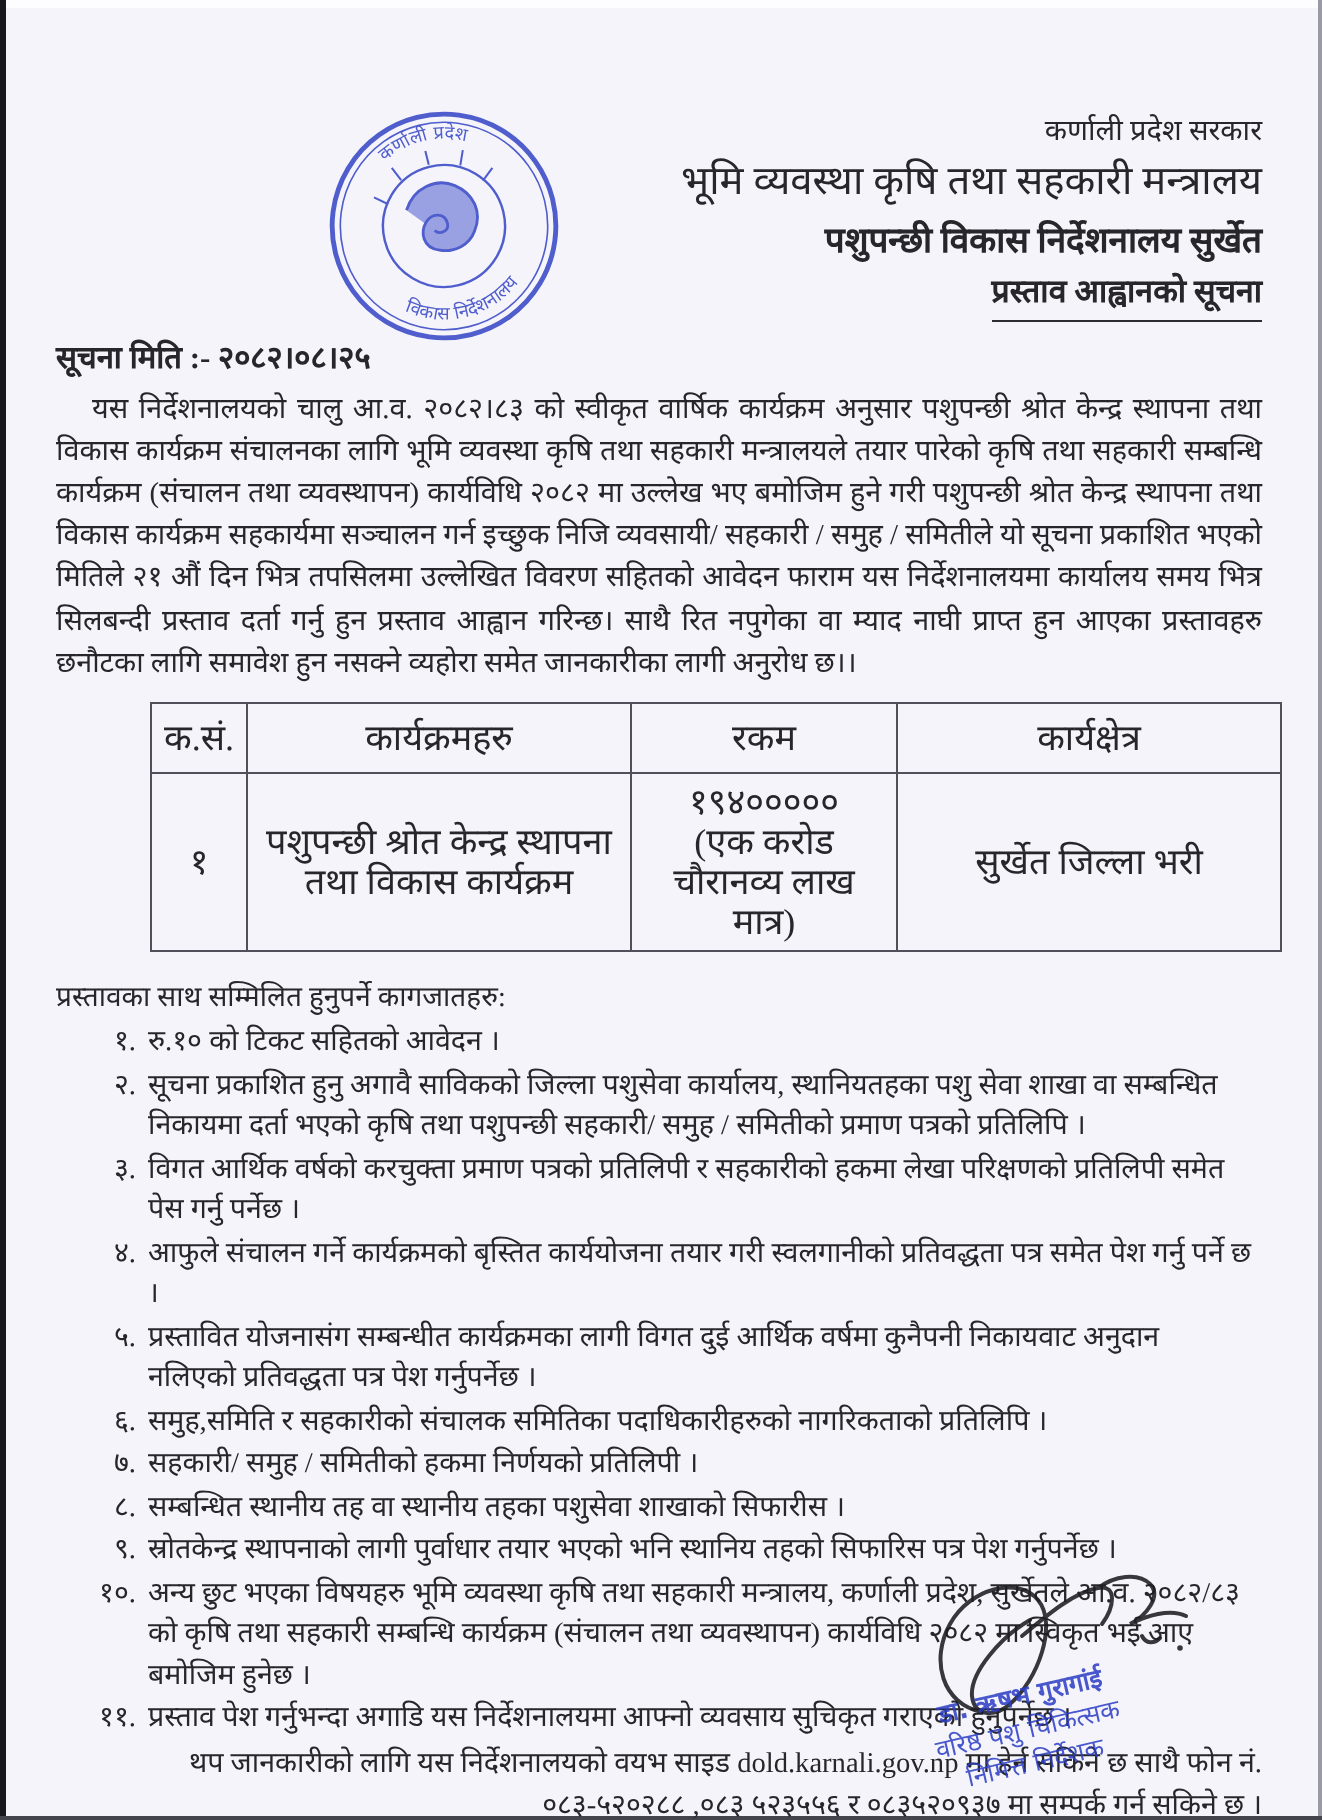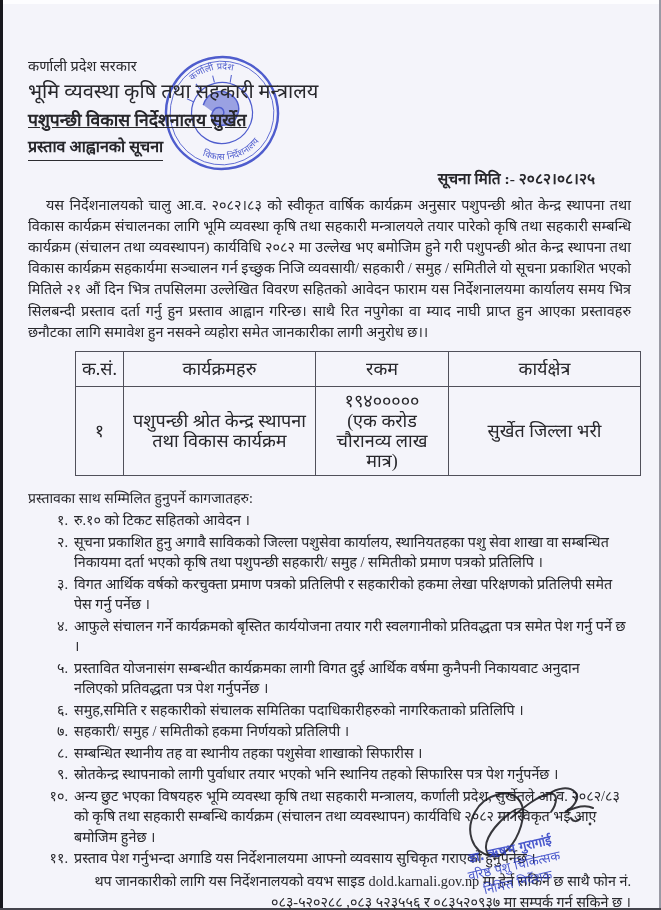--- a/index.html
+++ b/index.html
@@ -14,29 +14,29 @@
   }
   
   .edge-left{position:absolute;left:0;top:0;width:3px;height:100%;background:#17171d;}
   .edge-right{position:absolute;right:0;top:0;width:2px;height:100%;background:#9a9aa4;}
   .edge-bottom{position:absolute;left:0;bottom:0;width:100%;height:2px;background:#44444c;}
   .edge-top{position:absolute;left:0;top:0;width:100%;height:4px;background:#fdfdff;}
 
   .content{position:relative;padding:56px 30px 0 28px;}
 
   
-  .head{ text-align:left; line-height:1.45; }
+  .head{ text-align:right; line-height:1.45; }
   .head .l1{font-size:14.5px;}
   .head .l2{font-size:20px;}
-  .head .l3{font-size:17.5px;font-weight:bold;margin-top:2px;text-decoration:underline;}
+  .head .l3{font-size:17.5px;font-weight:bold;margin-top:2px;}
   .head .l4{font-size:16px;font-weight:bold;margin-top:2px;}
   .head .l4 span{display:inline-block;border-bottom:1.6px solid #2c2c30;padding-bottom:1px;}
 
   .date-line{
-    text-align:right;font-weight:bold;font-size:15.5px;
+    text-align:left;font-weight:bold;font-size:15.5px;
     margin:6px 36px 0 0;
   }
 
   .intro{
     margin-top:6px;
     font-size:14.4px;line-height:21.2px;
     text-align:justify;
     text-indent:18px;
   }
 

